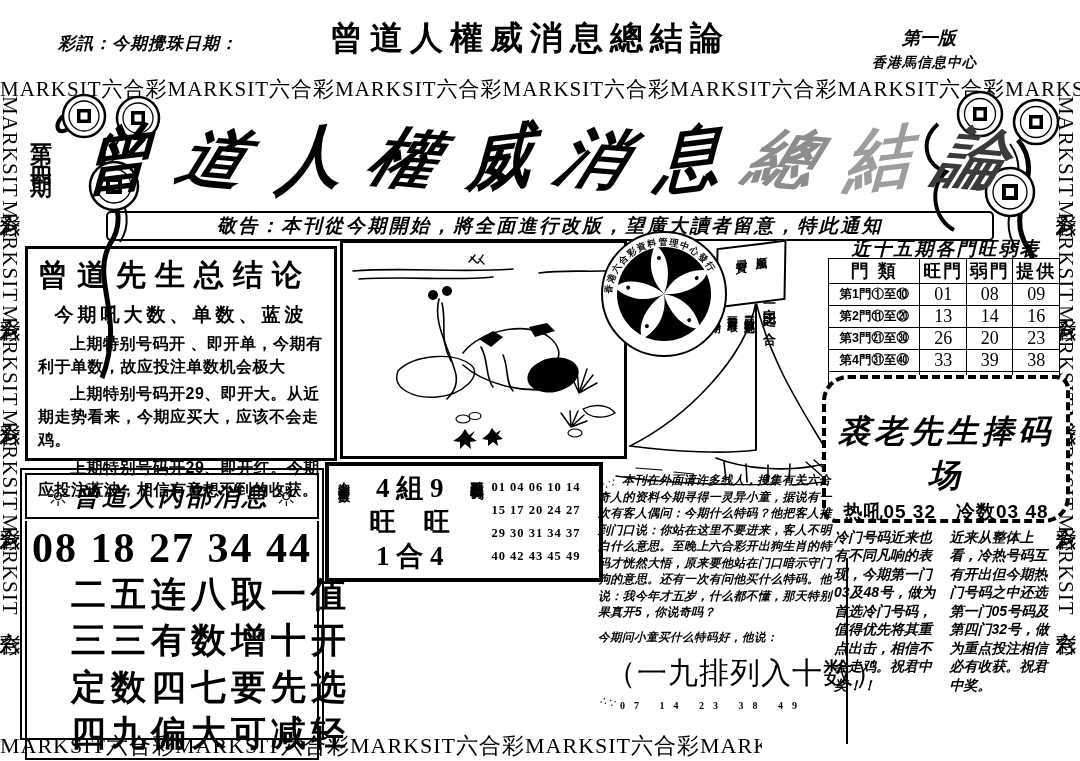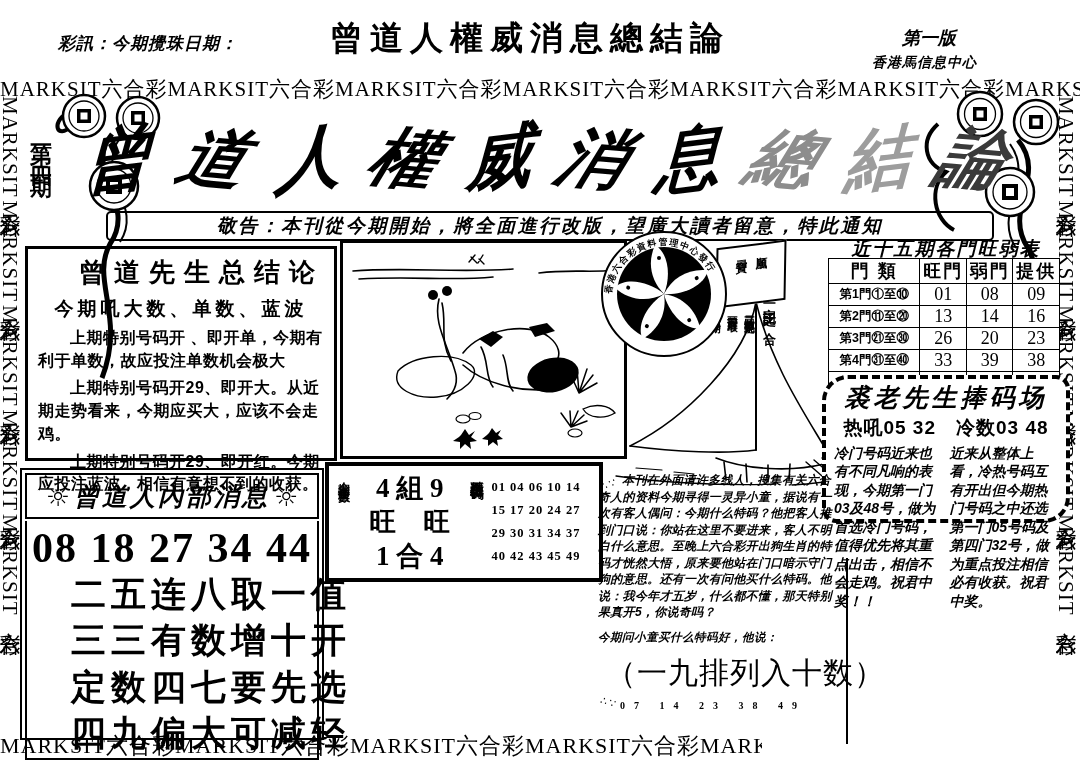--- a/index.html
+++ b/index.html
@@ -26,38 +26,38 @@
             font-size:66px;line-height:86px;display:inline-block;}
   .cal span:nth-child(odd){transform:rotate(-7deg) skewX(-10deg) scaleY(1.05);}
   .cal span:nth-child(even){transform:rotate(5deg) skewX(-14deg);}
   .cal span:nth-child(8){color:#8d8d8d;}
   .cal span:nth-child(9){color:#9d9d9d;}
   .cal span:nth-child(10){color:#3a3a3a;}
   .notice{border:2px solid #000;border-radius:5px;font-size:19px;font-weight:bold;
           letter-spacing:2.5px;text-align:center;line-height:26px;font-style:italic;}
   
   .summary{border:3px solid #000;padding:4px 10px 0 10px;}
-  .summary h2{margin:2px 0 0 0;font-size:26px;letter-spacing:9px;text-align:right;
+  .summary h2{margin:2px 0 0 0;font-size:30px;letter-spacing:9px;text-align:left;
               font-family:"Liberation Serif",serif;}
   .summary h3{margin:6px 0 2px 0;font-size:19px;letter-spacing:4px;text-align:center;font-weight:bold;}
   .summary p{margin:5px 0 0 0;font-size:16px;font-weight:bold;text-indent:2em;
              line-height:1.42;letter-spacing:0.5px;}
   
   .illu{border:3px solid #000;background:#fff;}
   
   .hw-title{font-size:19px;font-weight:bold;font-style:italic;letter-spacing:2px;text-align:center;}
   table.hw{border-collapse:collapse;width:232px;background:#fff;}
   table.hw th,table.hw td{border:1.5px solid #000;padding:0 2px;text-align:center;}
   table.hw th{font-size:18px;letter-spacing:2px;height:24px;}
   td.door{font-size:12.5px;font-weight:bold;white-space:nowrap;width:90px;}
   td.num{font-family:"Liberation Serif",serif;font-size:18px;width:46px;height:19px;}
   
   .qiu{border:4px dashed #000;border-radius:26px 14px 26px 14px;padding:2px 8px;background:#fff;}
-  .qiu-title{font-size:25px;font-weight:bold;letter-spacing:4px;text-align:center;
-             font-family:"Liberation Serif",serif;font-style:italic;}
+  .qiu-title{font-size:32px;font-weight:bold;letter-spacing:4px;text-align:center;
+             font-family:"Liberation Serif",serif;font-style:italic;margin-top:29px;}
   .qiu-line{font-size:19px;font-weight:bold;text-align:center;letter-spacing:1px;margin-top:1px;}
   .qiu-cols{display:flex;gap:7px;margin-top:3px;}
   .qiu-cols div{width:50%;font-size:14px;font-weight:bold;font-style:italic;line-height:1.32;}
   
   .insider{border:2px solid #000;padding:3px;}
   .insider-head{border:2px solid #000;display:flex;align-items:center;justify-content:center;
                 gap:4px;height:42px;}
   .insider-head .t{font-size:25px;font-weight:bold;letter-spacing:3px;font-style:italic;
                    font-family:"Liberation Serif",serif;}
   .sun{font-size:27px;line-height:1;font-family:"DejaVu Sans",sans-serif;}

